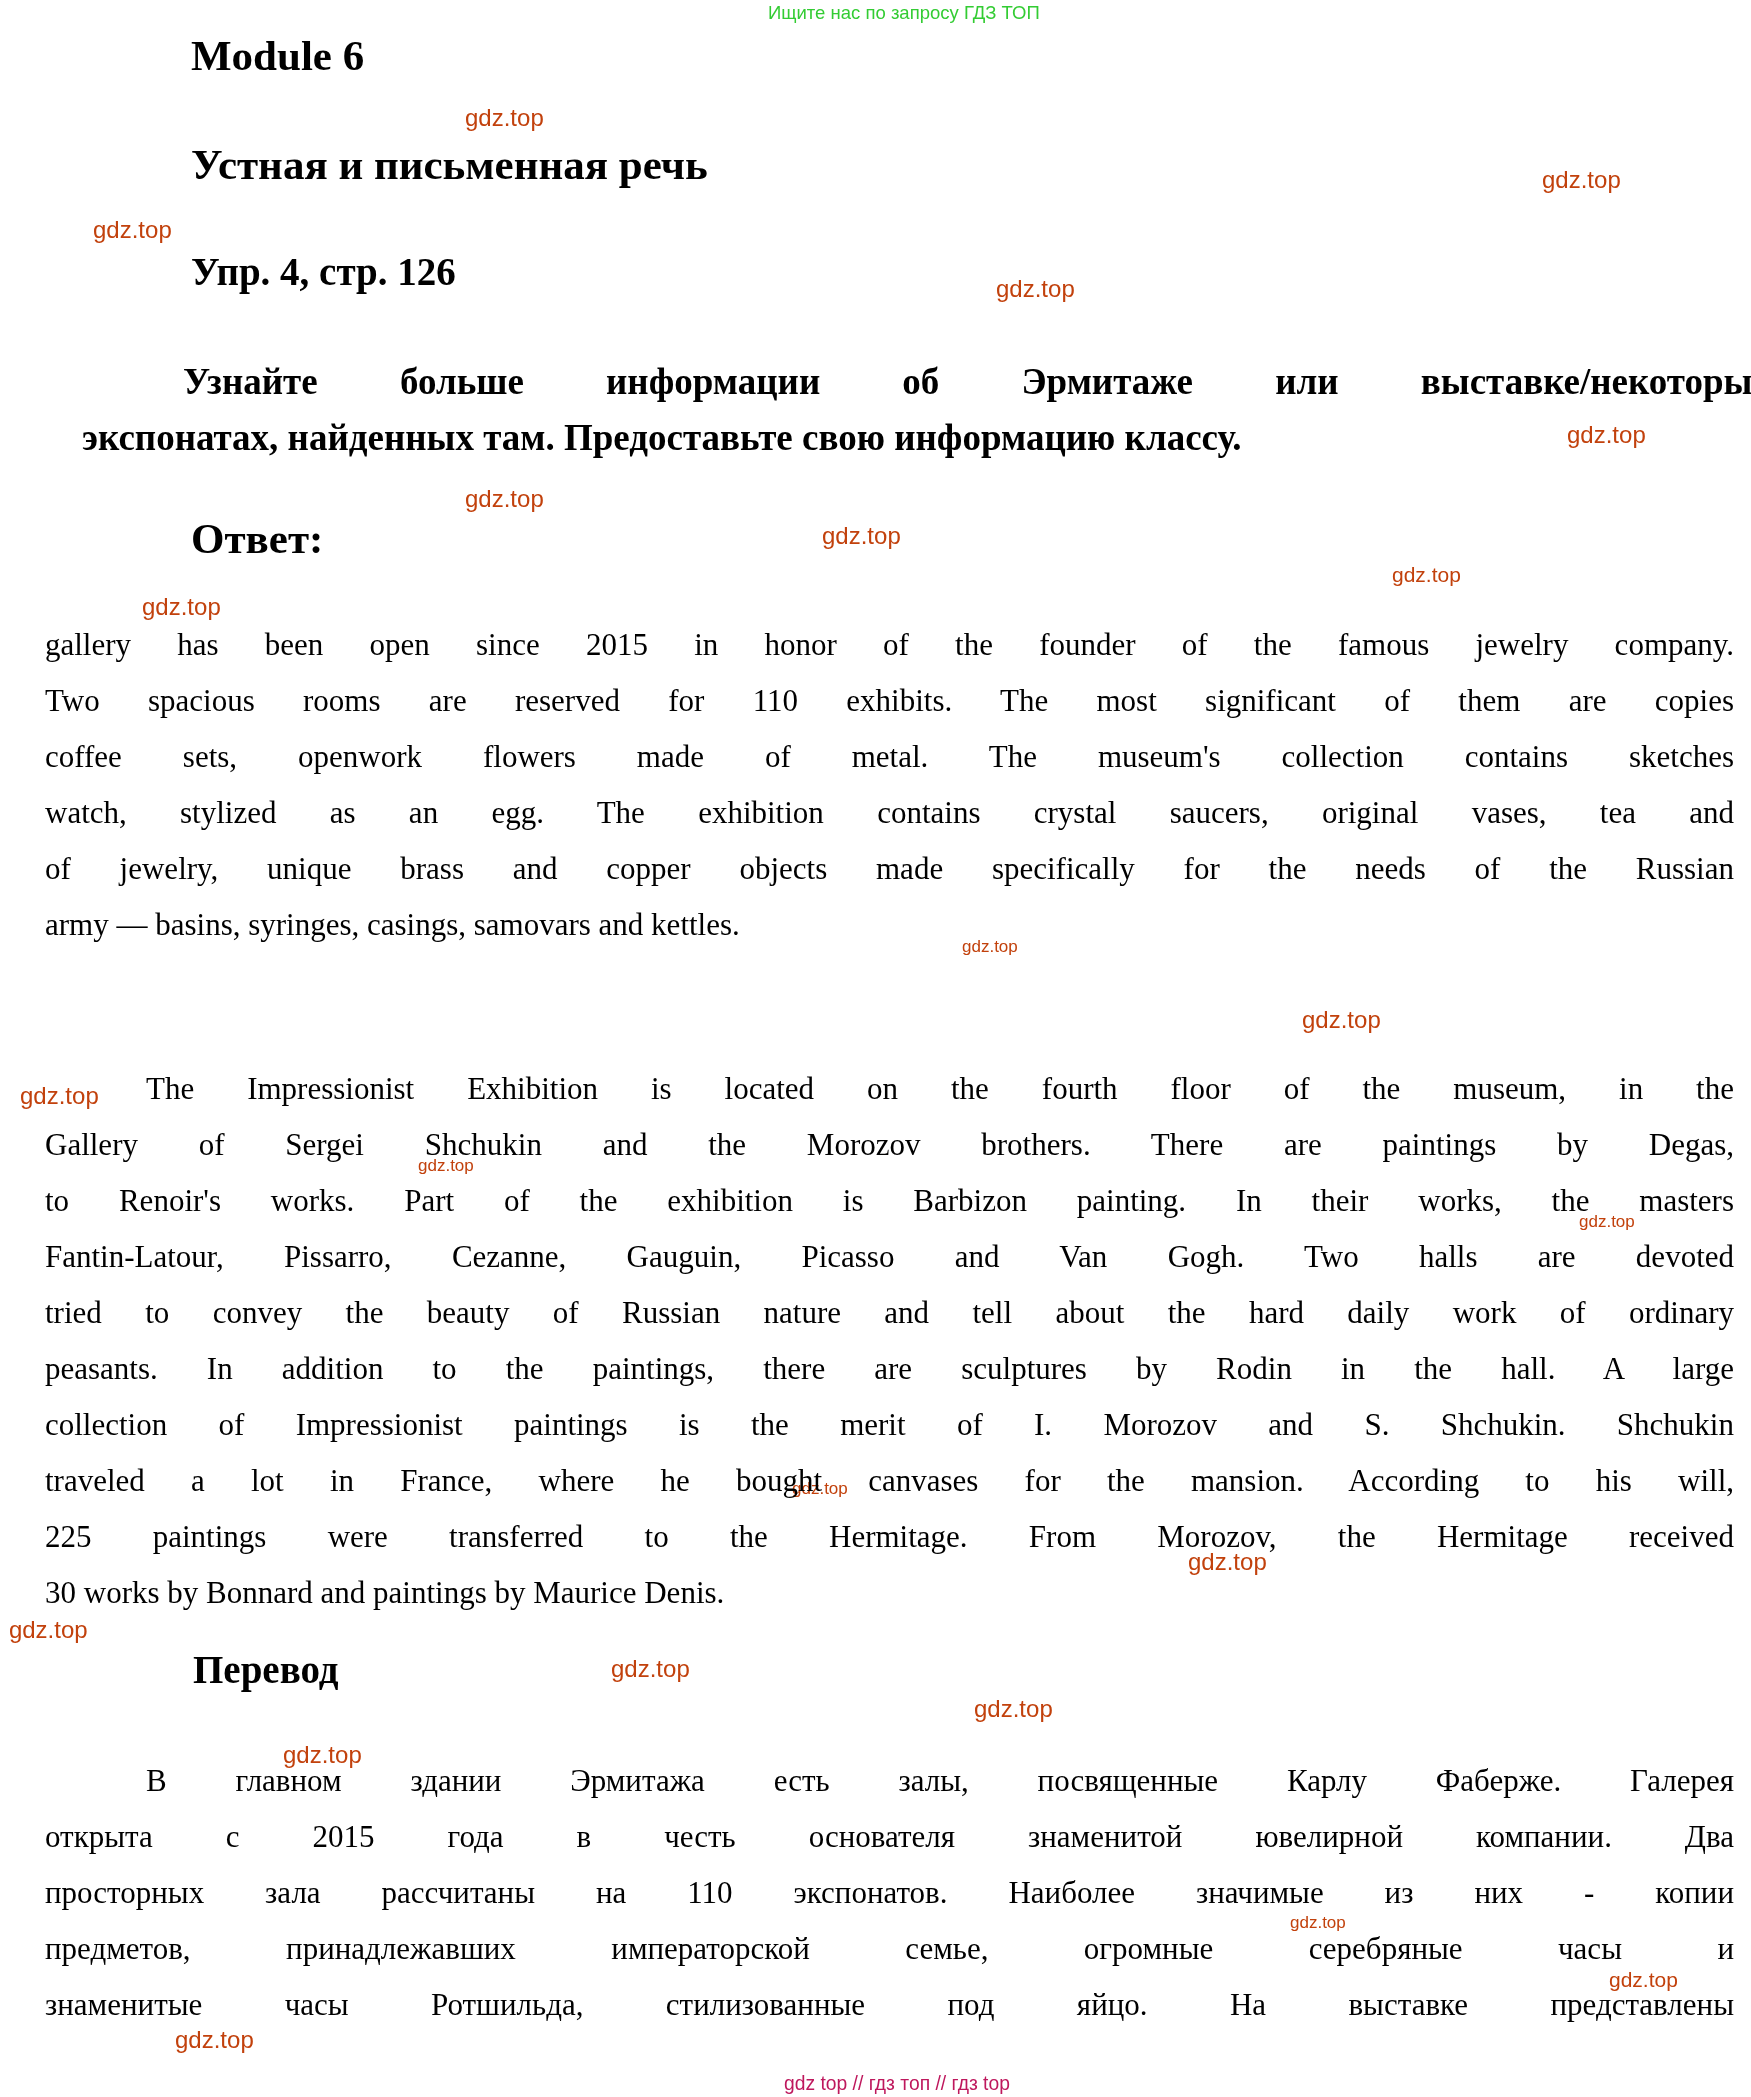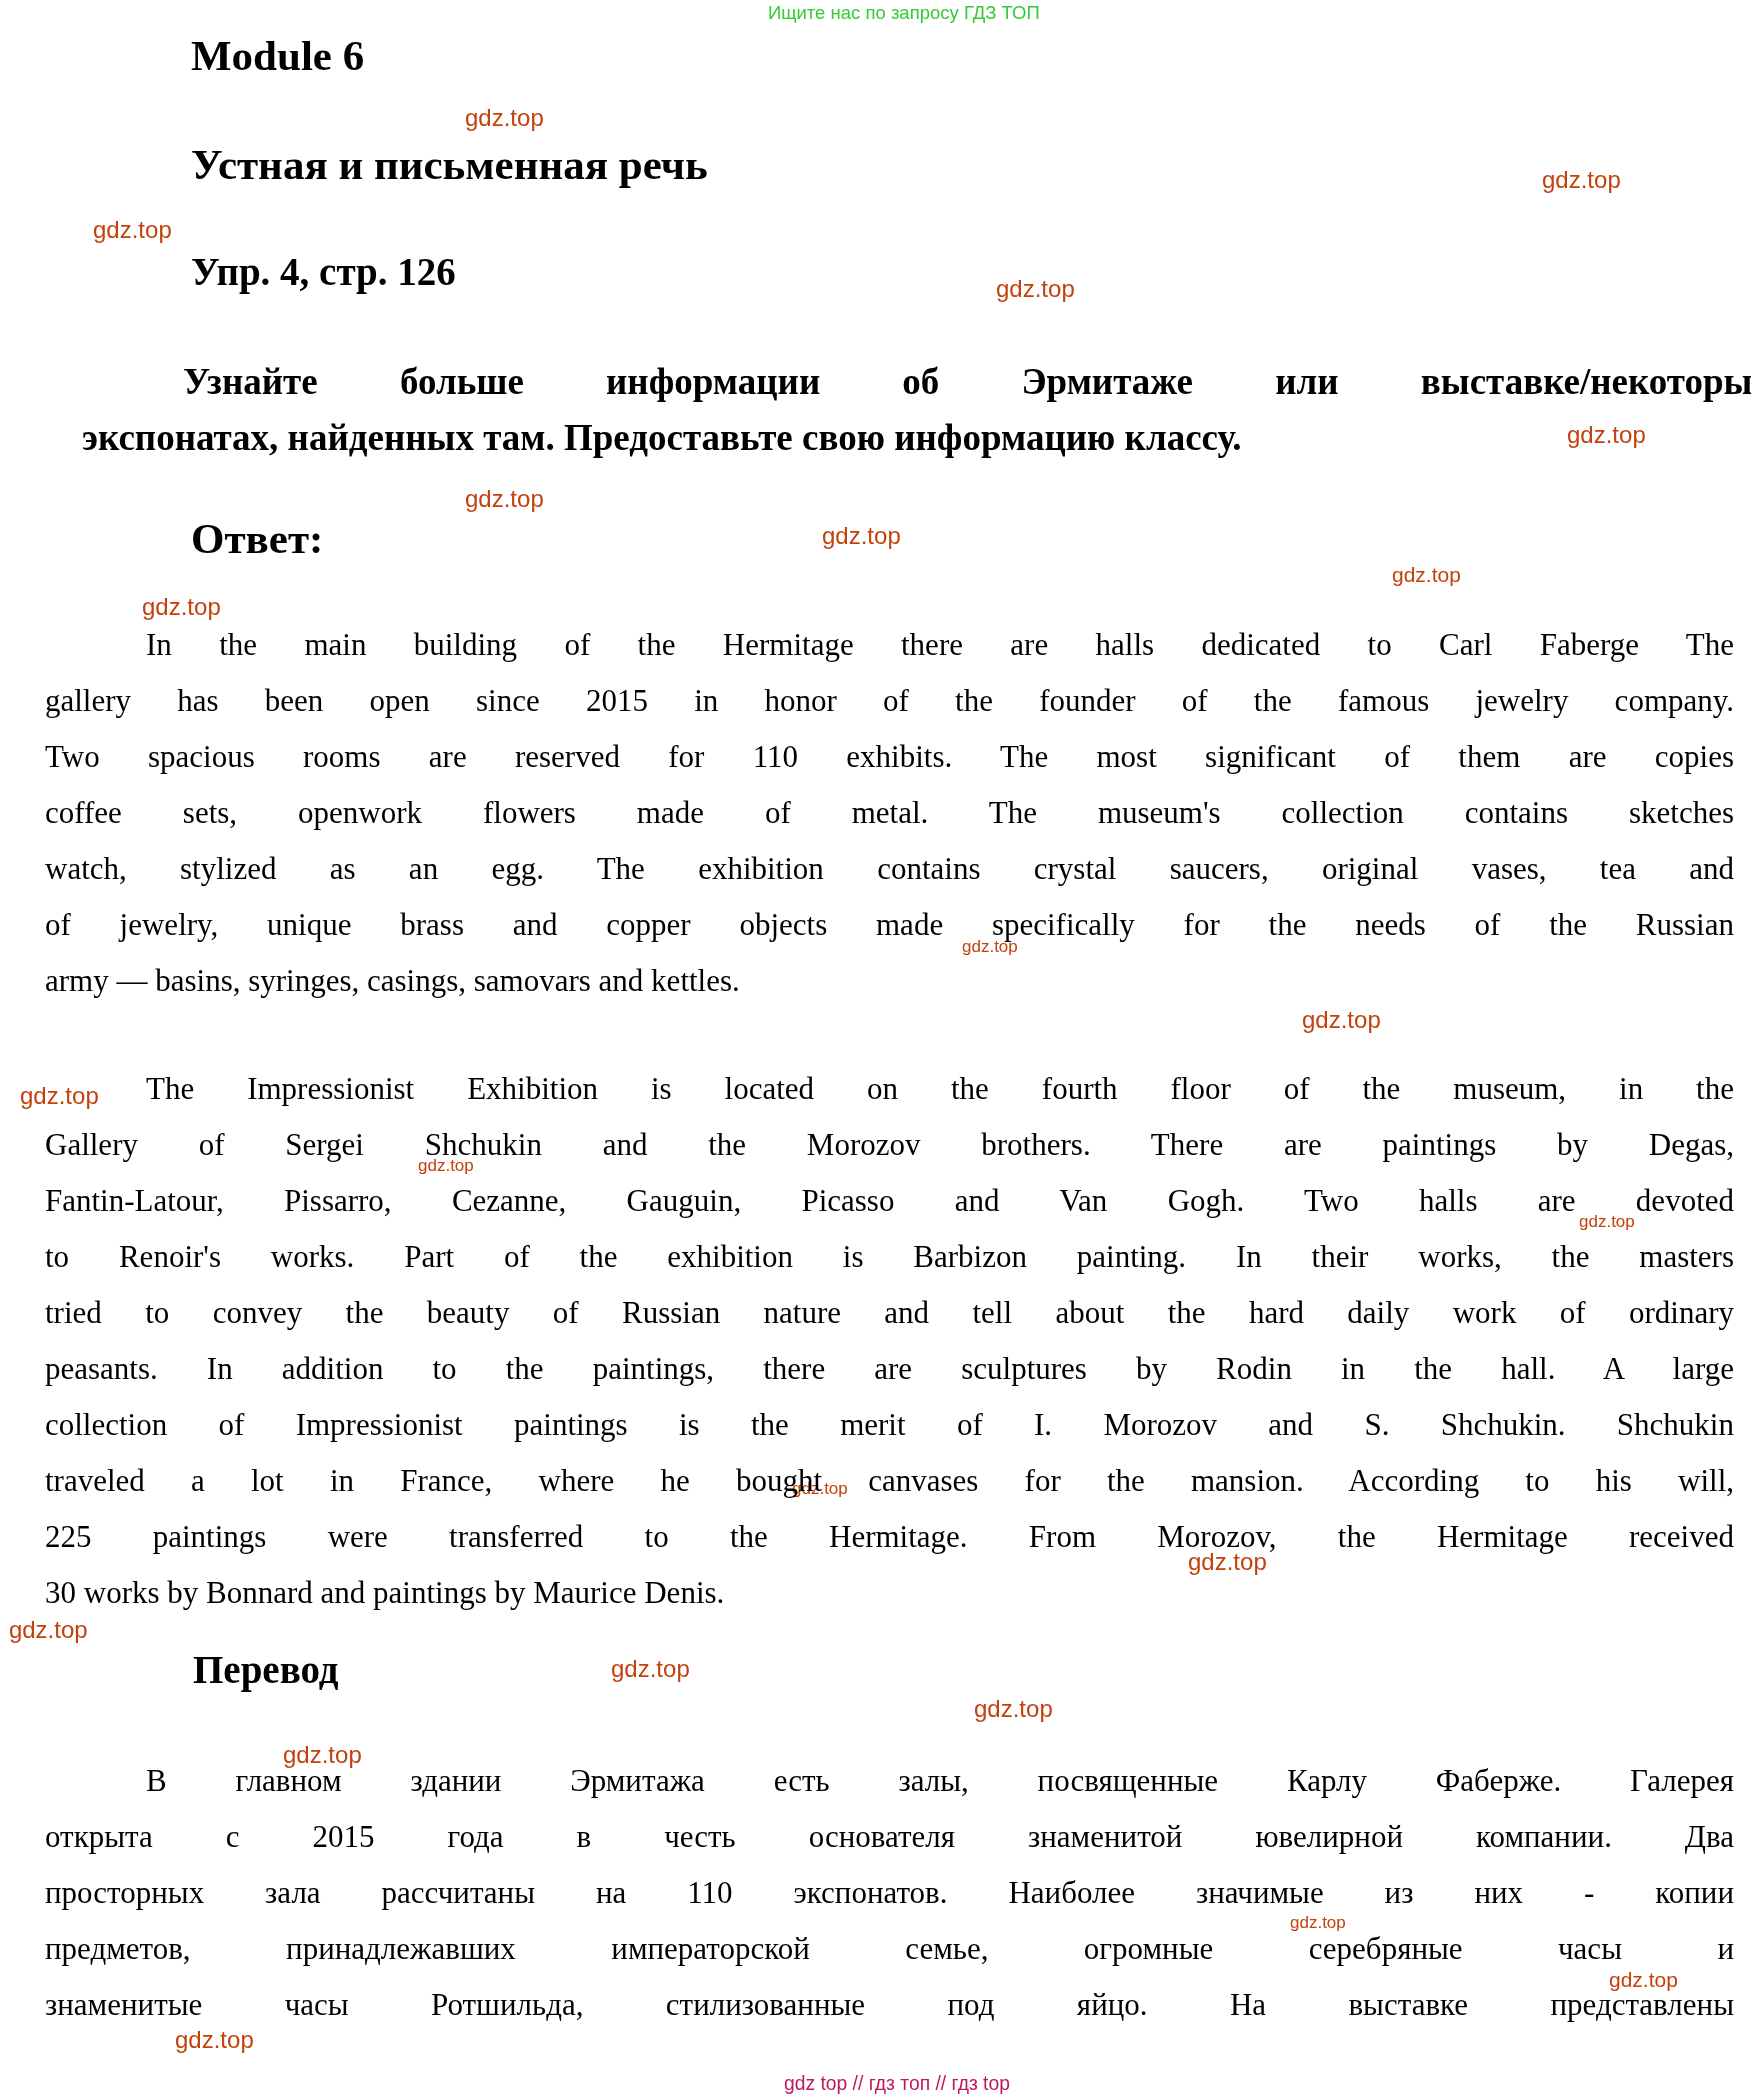--- a/index.html
+++ b/index.html
@@ -37,34 +37,33 @@
   <div class="h" style="left:147px;top:251px;font-size:39px;">Упр. 4, стр. 126</div>
 
   <div class="para task" style="top:354px;margin-left:37px;">
     <div class="ln jl indent">Узнайте больше информации об Эрмитаже или выставке/некоторых</div>
     <div class="ln">экспонатах, найденных там. Предоставьте свою информацию классу.</div>
   </div>
 
   <div class="h" style="left:147px;top:515px;font-size:43px;">Ответ:</div>
 
   <div class="para" style="top:617px;">
-    <div class="ln jl indent">In the main building of the Hermitage there are halls dedicated to Carl Faberge The</div>
     <div class="ln jl">gallery has been open since 2015 in honor of the founder of the famous jewelry company.</div>
     <div class="ln jl">Two spacious rooms are reserved for 110 exhibits. The most significant of them are copies</div>
     <div class="ln jl">coffee sets, openwork flowers made of metal. The museum's collection contains sketches</div>
     <div class="ln jl">watch, stylized as an egg. The exhibition contains crystal saucers, original vases, tea and</div>
     <div class="ln jl">of jewelry, unique brass and copper objects made specifically for the needs of the Russian</div>
     <div class="ln">army — basins, syringes, casings, samovars and kettles.</div>
   </div>
 
   <div class="para" style="top:1061px;">
     <div class="ln jl indent">The Impressionist Exhibition is located on the fourth floor of the museum, in the</div>
     <div class="ln jl">Gallery of Sergei Shchukin and the Morozov brothers. There are paintings by Degas,</div>
+    <div class="ln jl">to Renoir's works. Part of the exhibition is Barbizon painting. In their works, the masters</div>
     <div class="ln jl">Fantin-Latour, Pissarro, Cezanne, Gauguin, Picasso and Van Gogh. Two halls are devoted</div>
-    <div class="ln jl">to Renoir's works. Part of the exhibition is Barbizon painting. In their works, the masters</div>
     <div class="ln jl">tried to convey the beauty of Russian nature and tell about the hard daily work of ordinary</div>
     <div class="ln jl">peasants. In addition to the paintings, there are sculptures by Rodin in the hall. A large</div>
     <div class="ln jl">collection of Impressionist paintings is the merit of I. Morozov and S. Shchukin. Shchukin</div>
     <div class="ln jl">traveled a lot in France, where he bought canvases for the mansion. According to his will,</div>
     <div class="ln jl">225 paintings were transferred to the Hermitage. From Morozov, the Hermitage received</div>
     <div class="ln">30 works by Bonnard and paintings by Maurice Denis.</div>
   </div>
 
   <div class="h" style="left:149px;top:1649px;font-size:39px;">Перевод</div>
 

